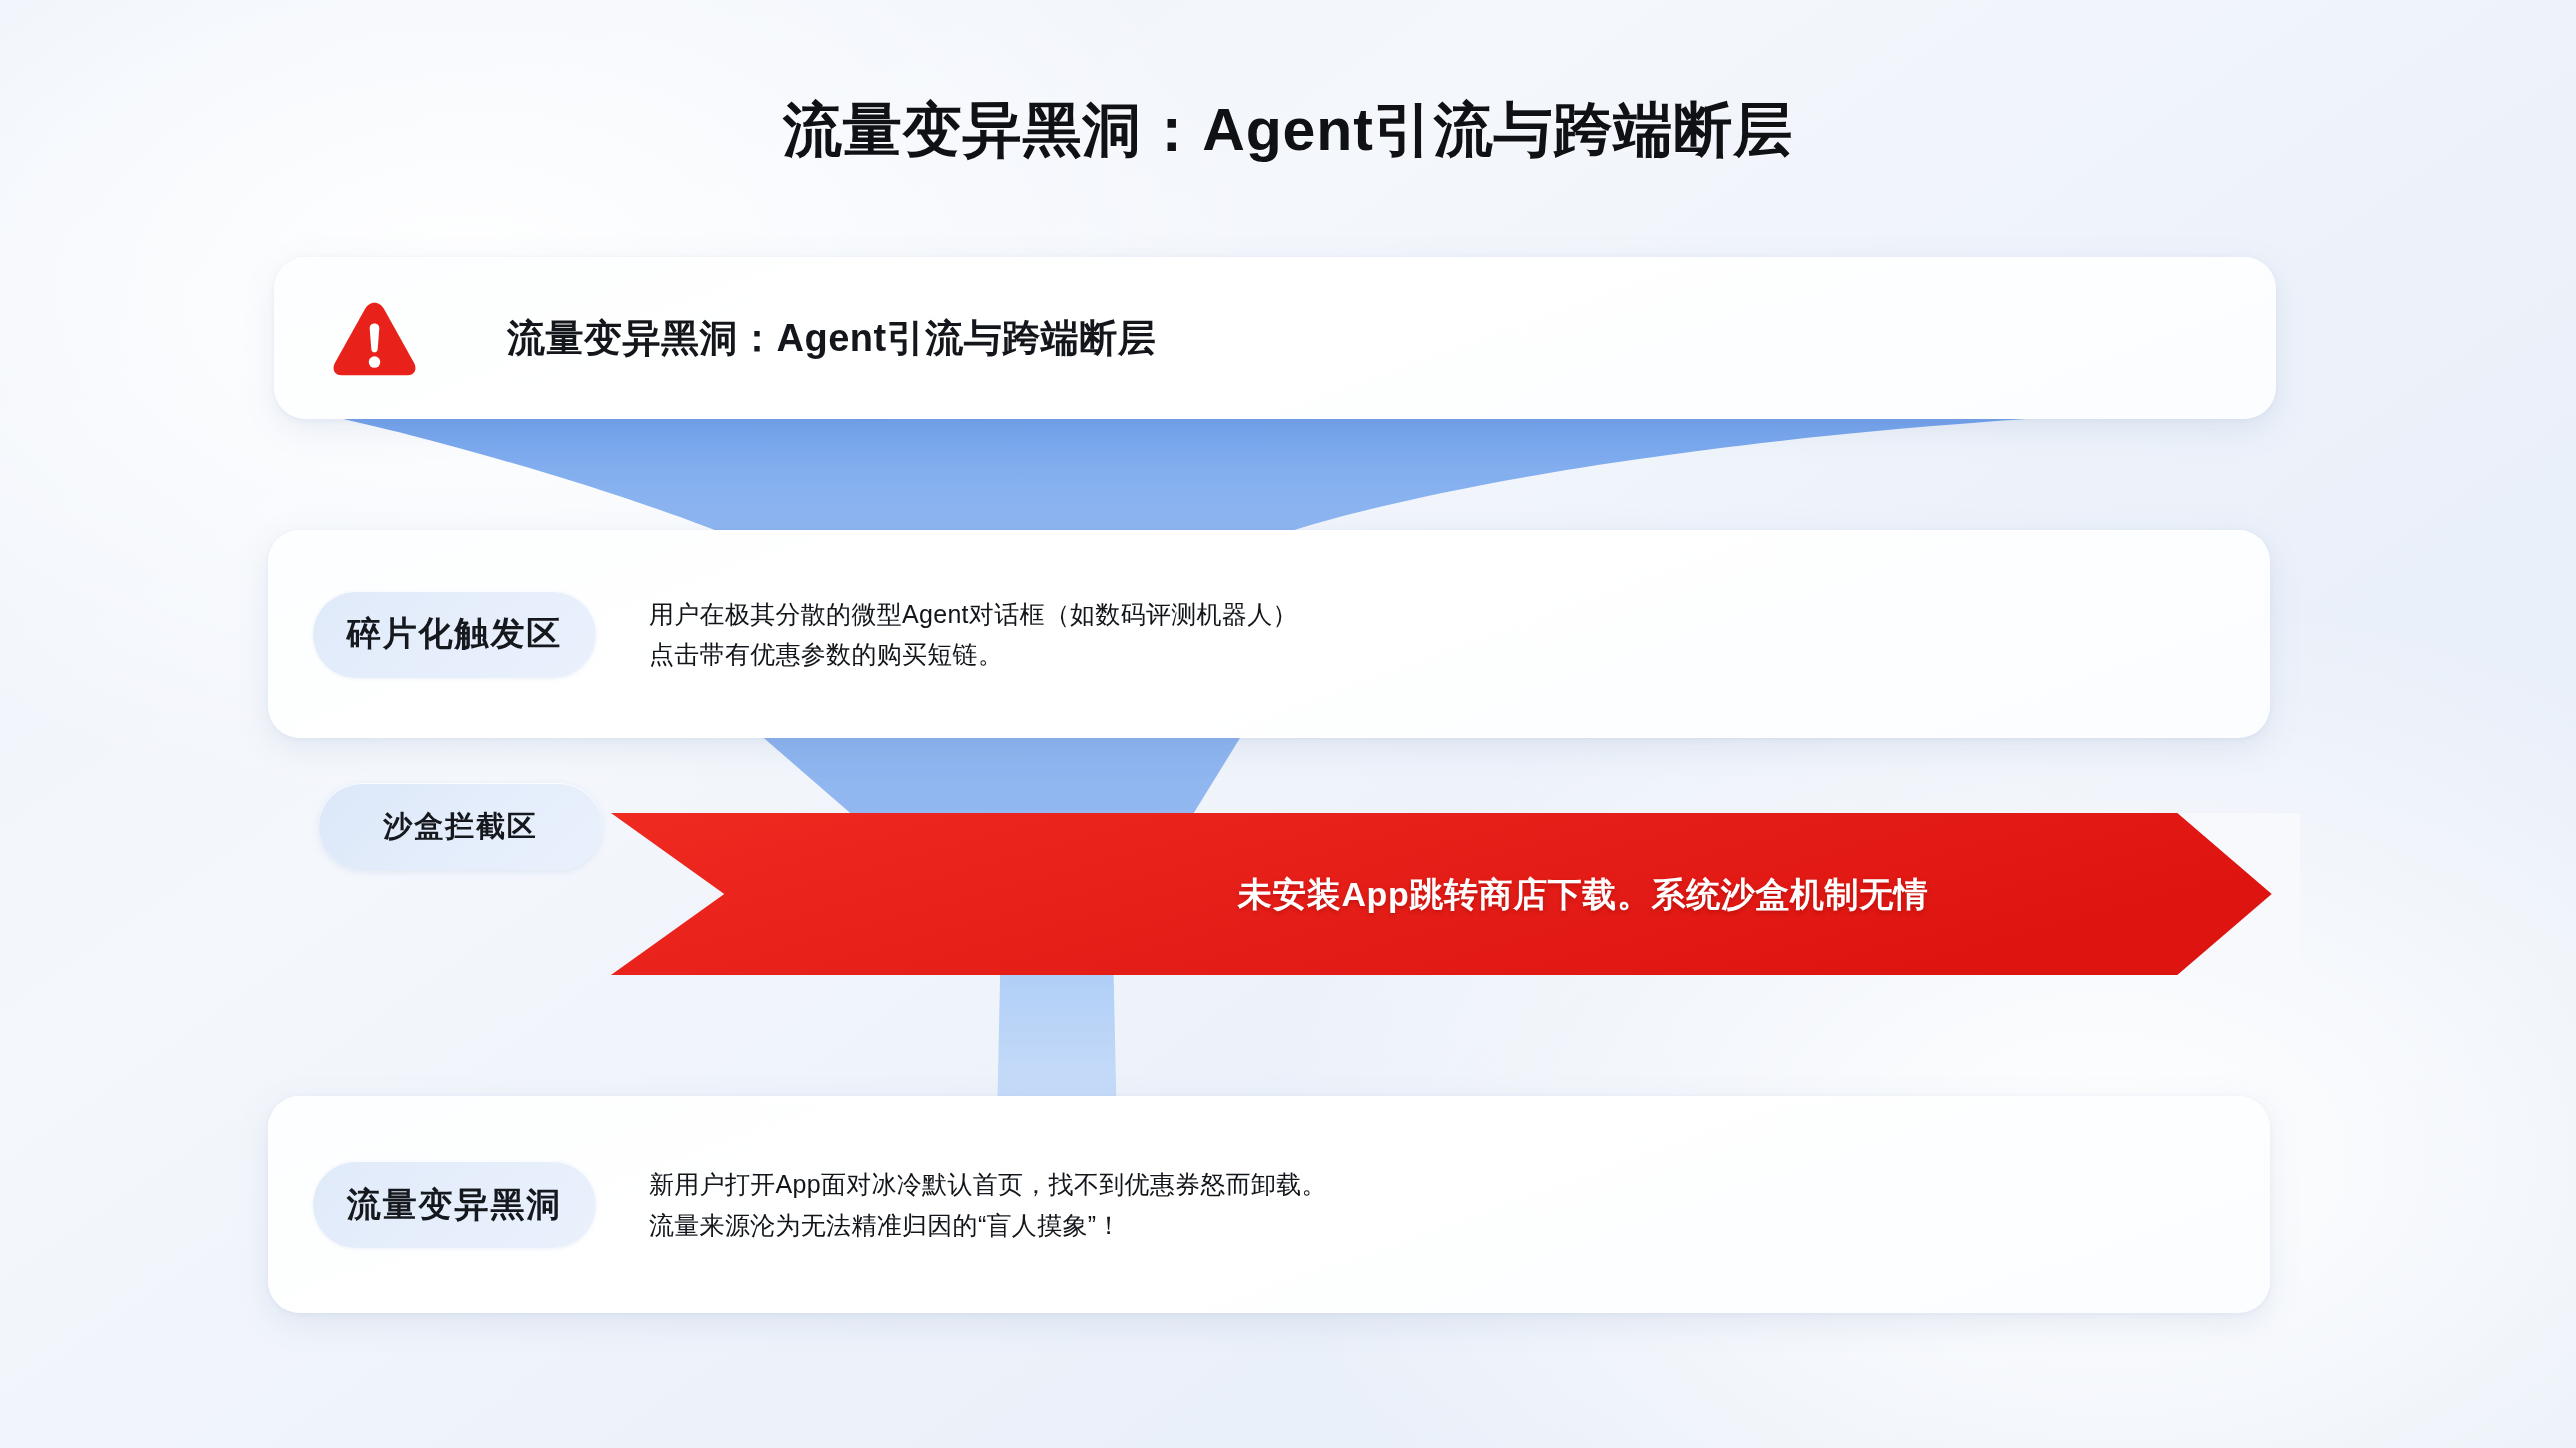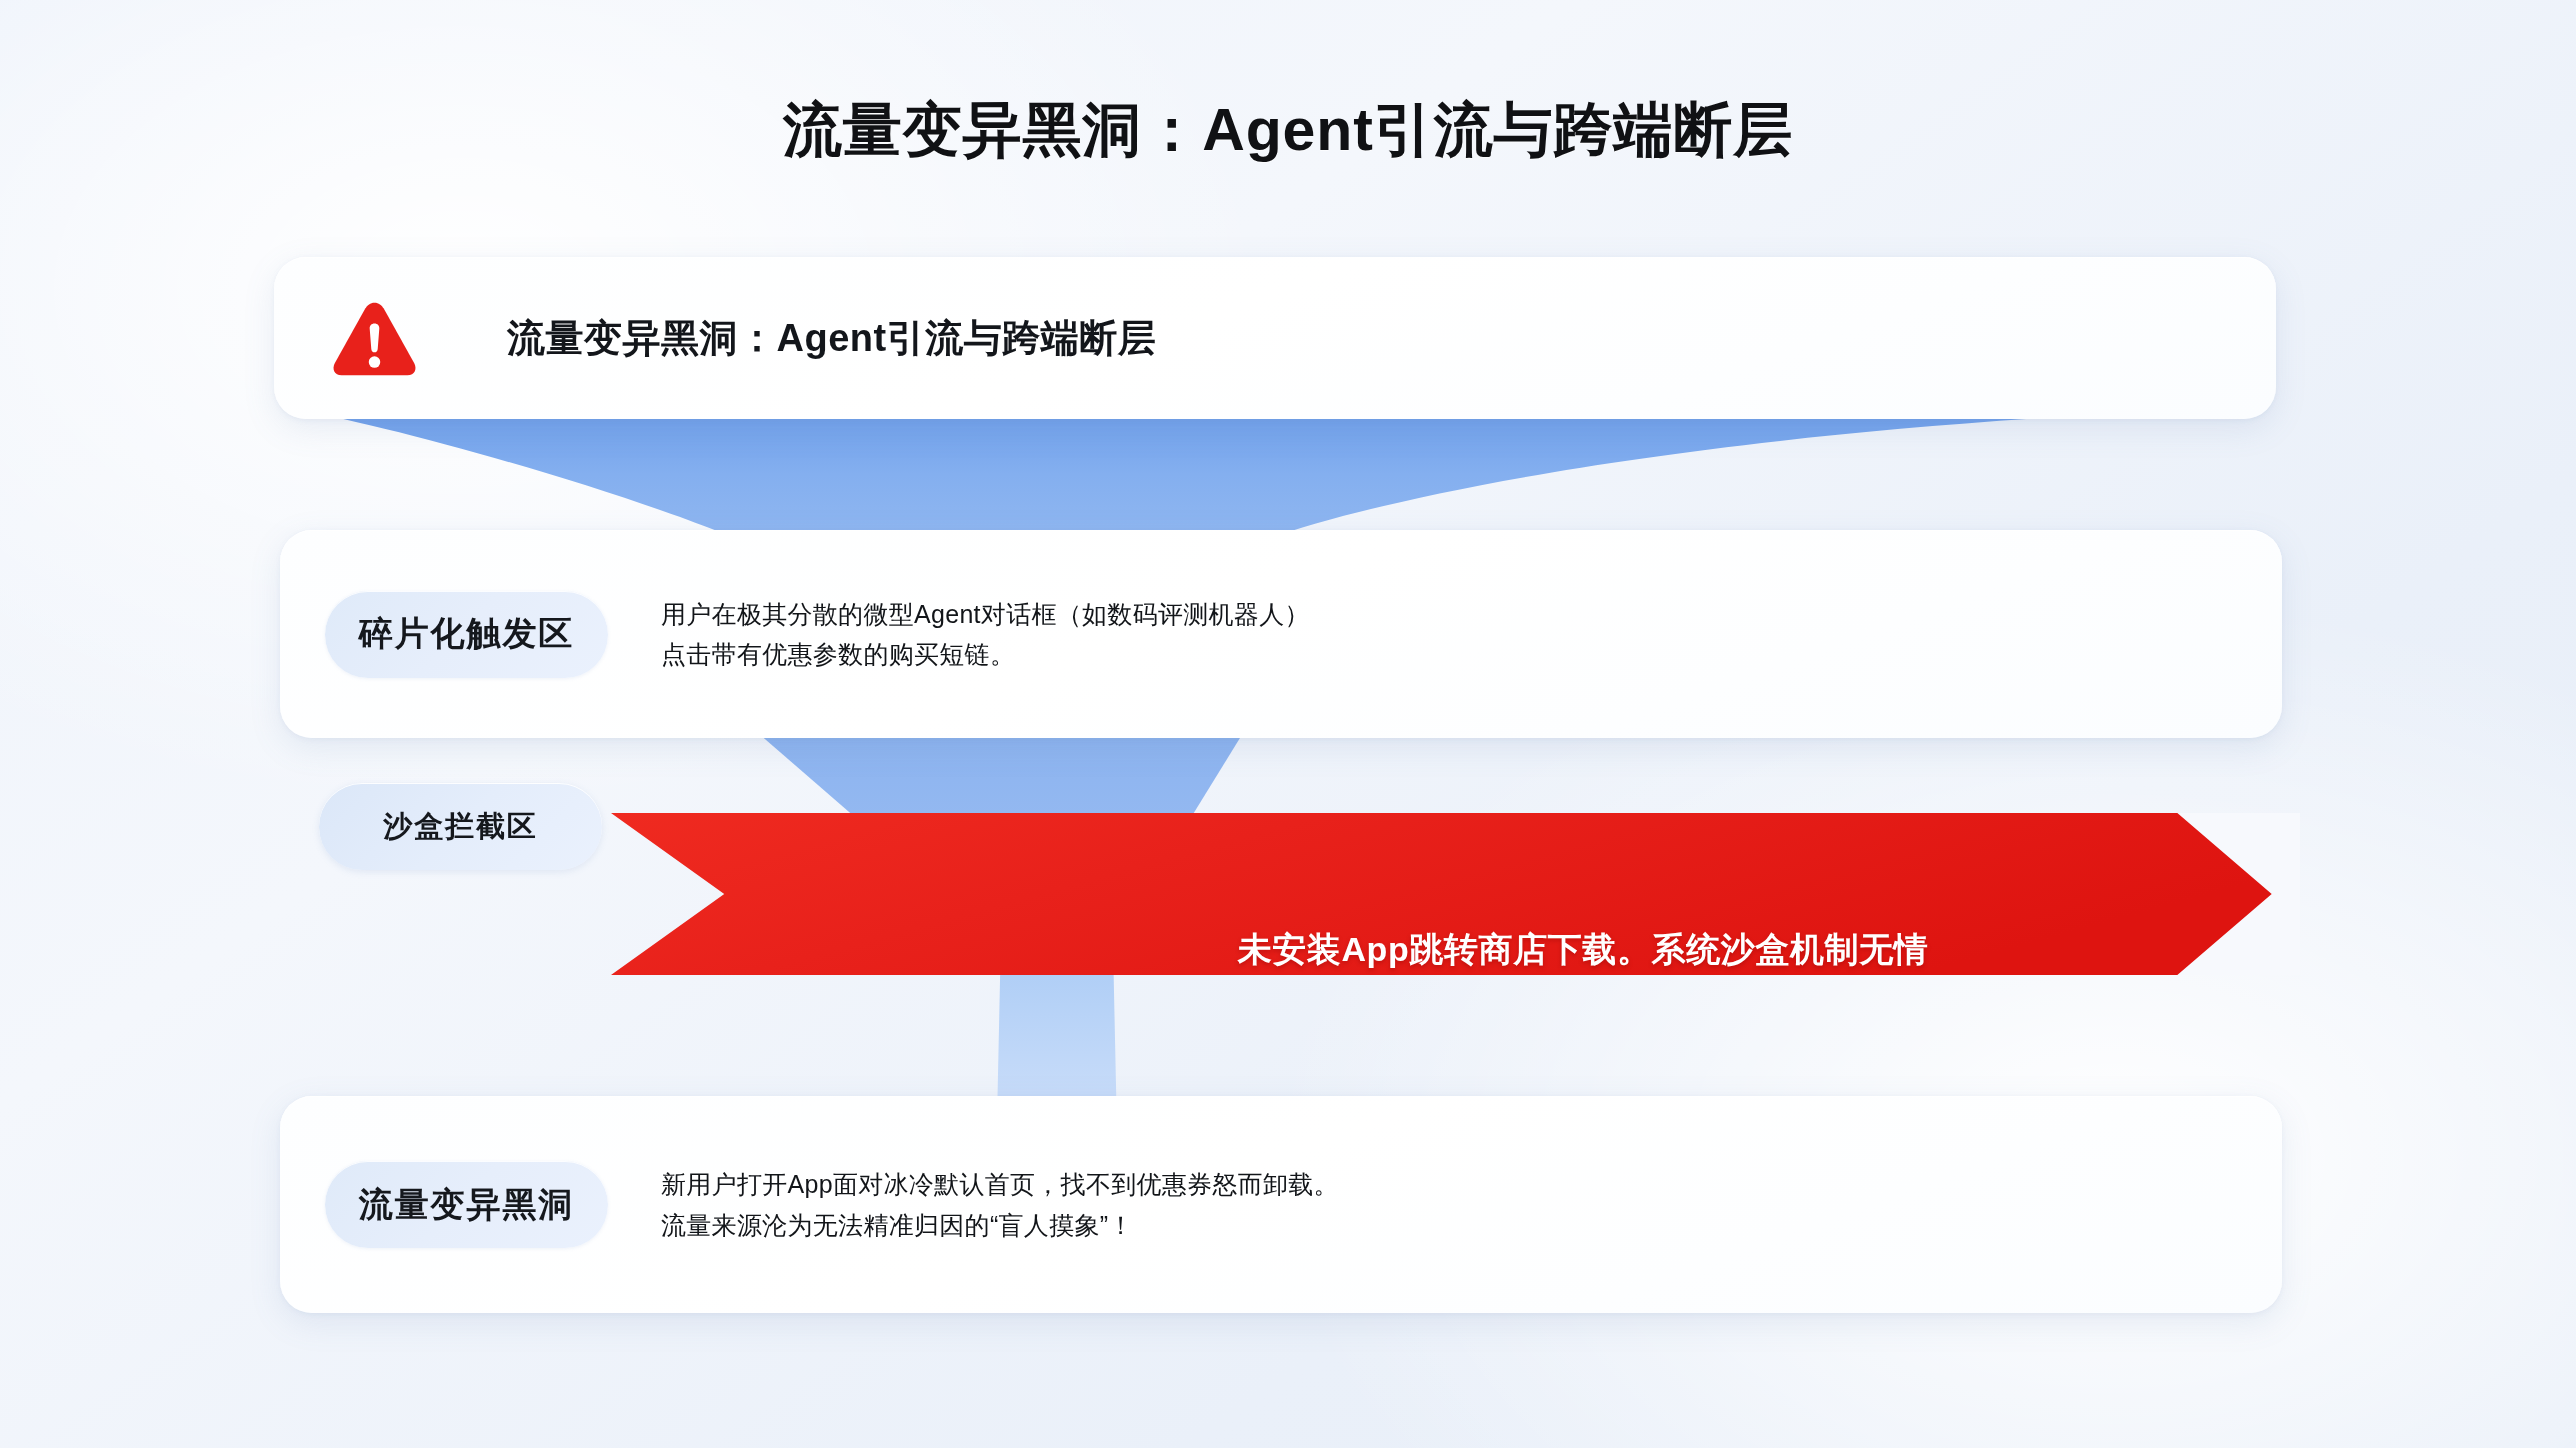--- a/index.html
+++ b/index.html
@@ -63,21 +63,21 @@
   .header-text {
     margin-left:87px;
     font-size:38px;
     font-weight:700;
     color:#13161b;
     letter-spacing:0.5px;
   }
 
   
   .stage-card {
-    left:280px; width:2002px;
+    left:268px; width:2002px;
     display:flex; align-items:center;
   }
   #stage-card-1 { top:530px;  height:208px; }
   #stage-card-3 { top:1096px; height:217px; }
 
   .pill {
     flex:0 0 auto;
     margin-left:45px;
     min-width:283px;
     height:87px;
@@ -121,21 +121,21 @@
     z-index:5;
     left:611px; top:813px;
     width:1689px; height:162px;
   }
   .ribbon-text {
     position:absolute;
     z-index:6;
     left:611px; top:813px;
     width:1689px; height:162px;
     display:flex; flex-direction:column;
-    align-items:center; justify-content:flex-end;
+    align-items:center; justify-content:center;
     color:#ffffff;
     font-size:34px;
     font-weight:700;
     line-height:1.5;
     letter-spacing:0.6px;
     text-shadow:0 1.9px 4.7px rgba(120,0,0,0.35);
     padding-left:255px;
     pointer-events:none;
   }
   .ribbon-text .line { display:block; white-space:nowrap; text-align:center; }

